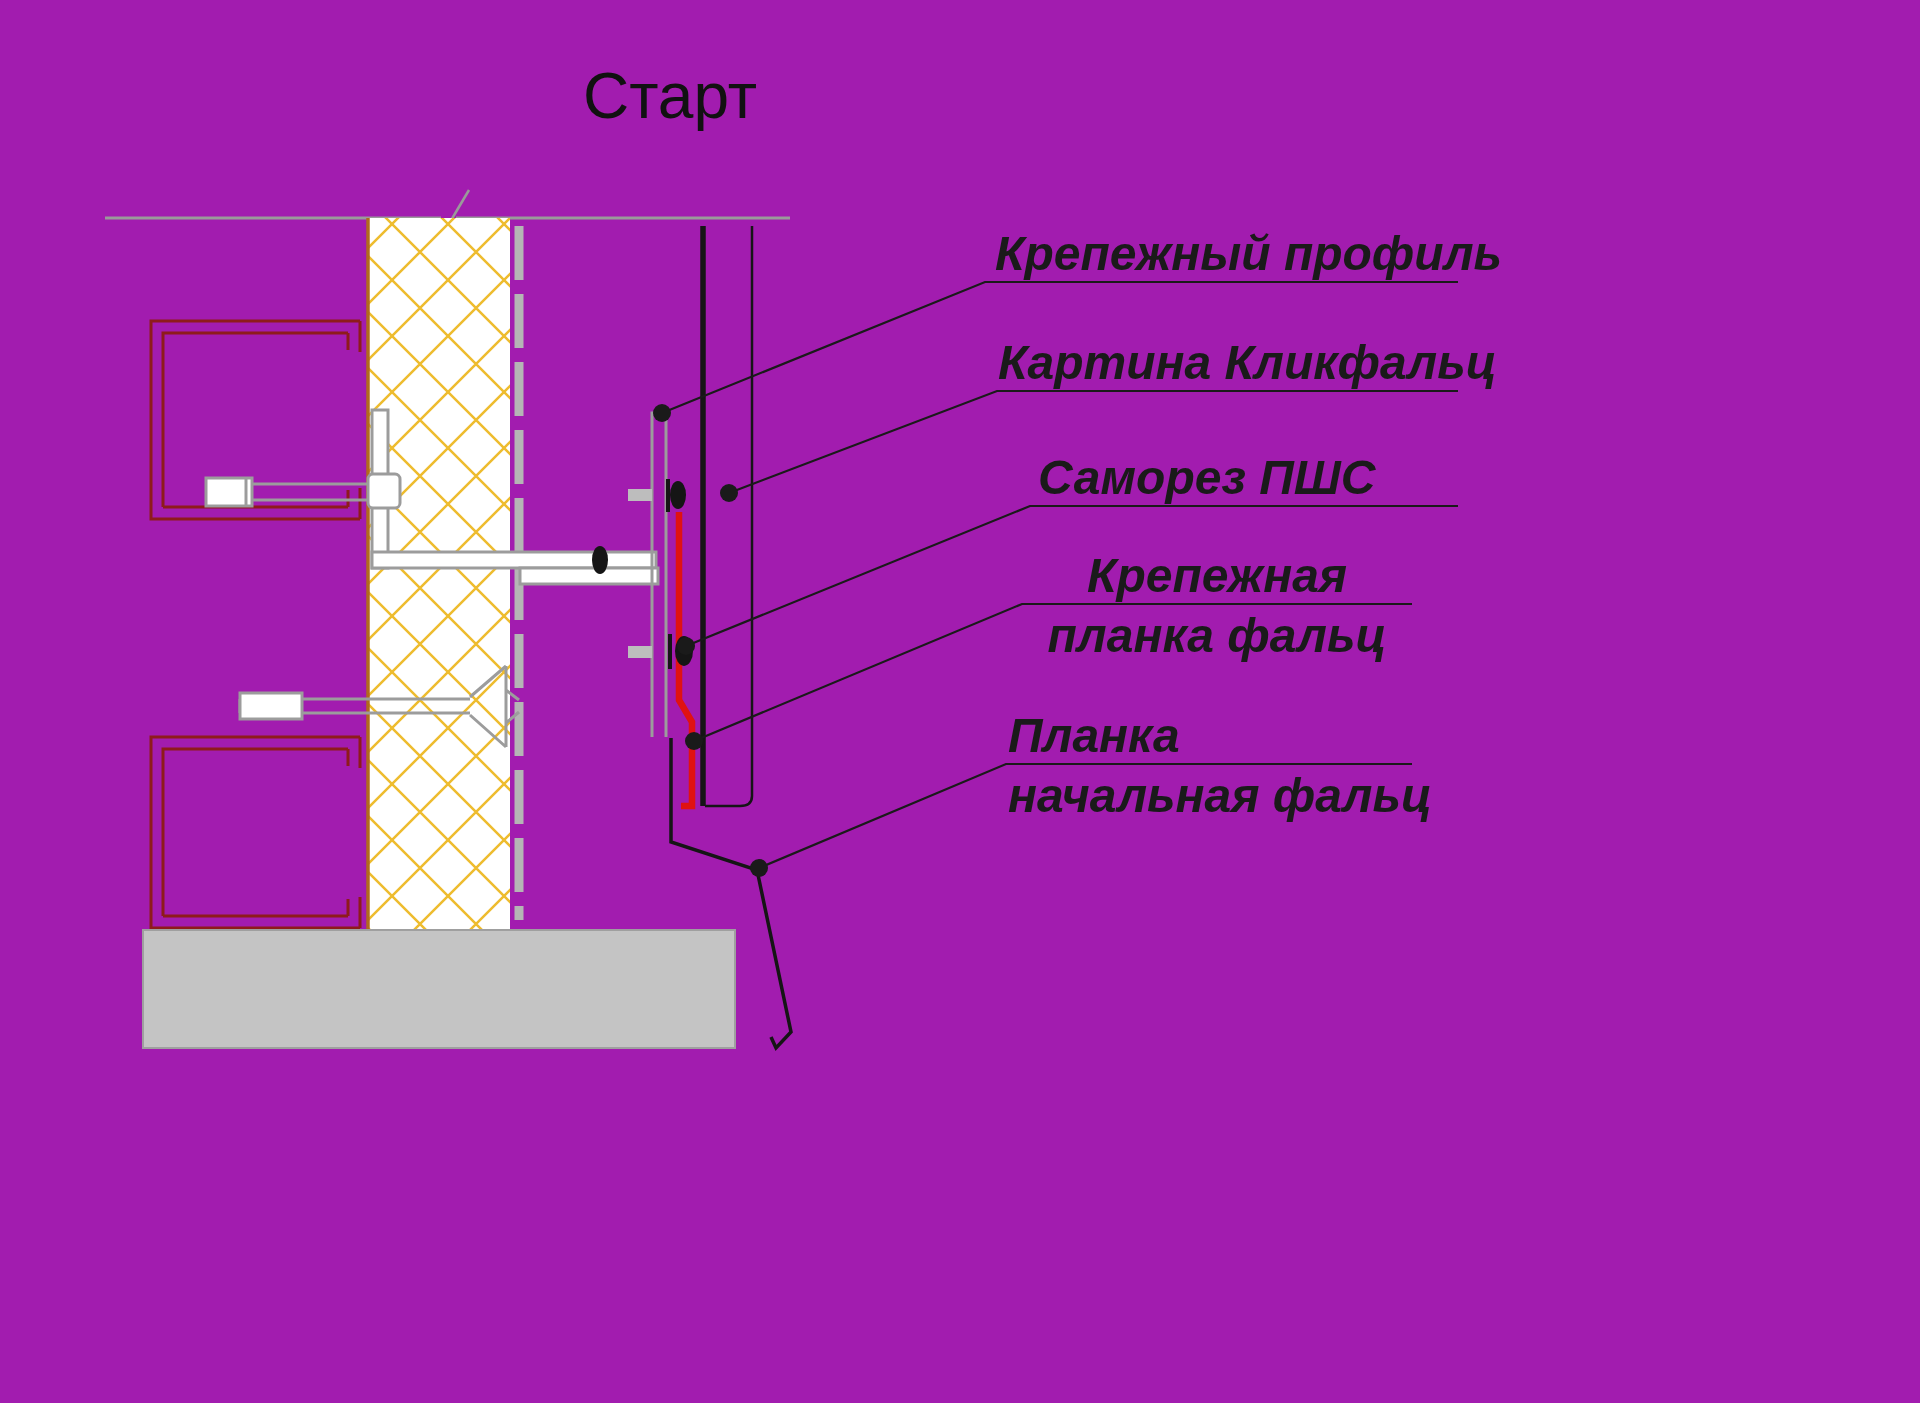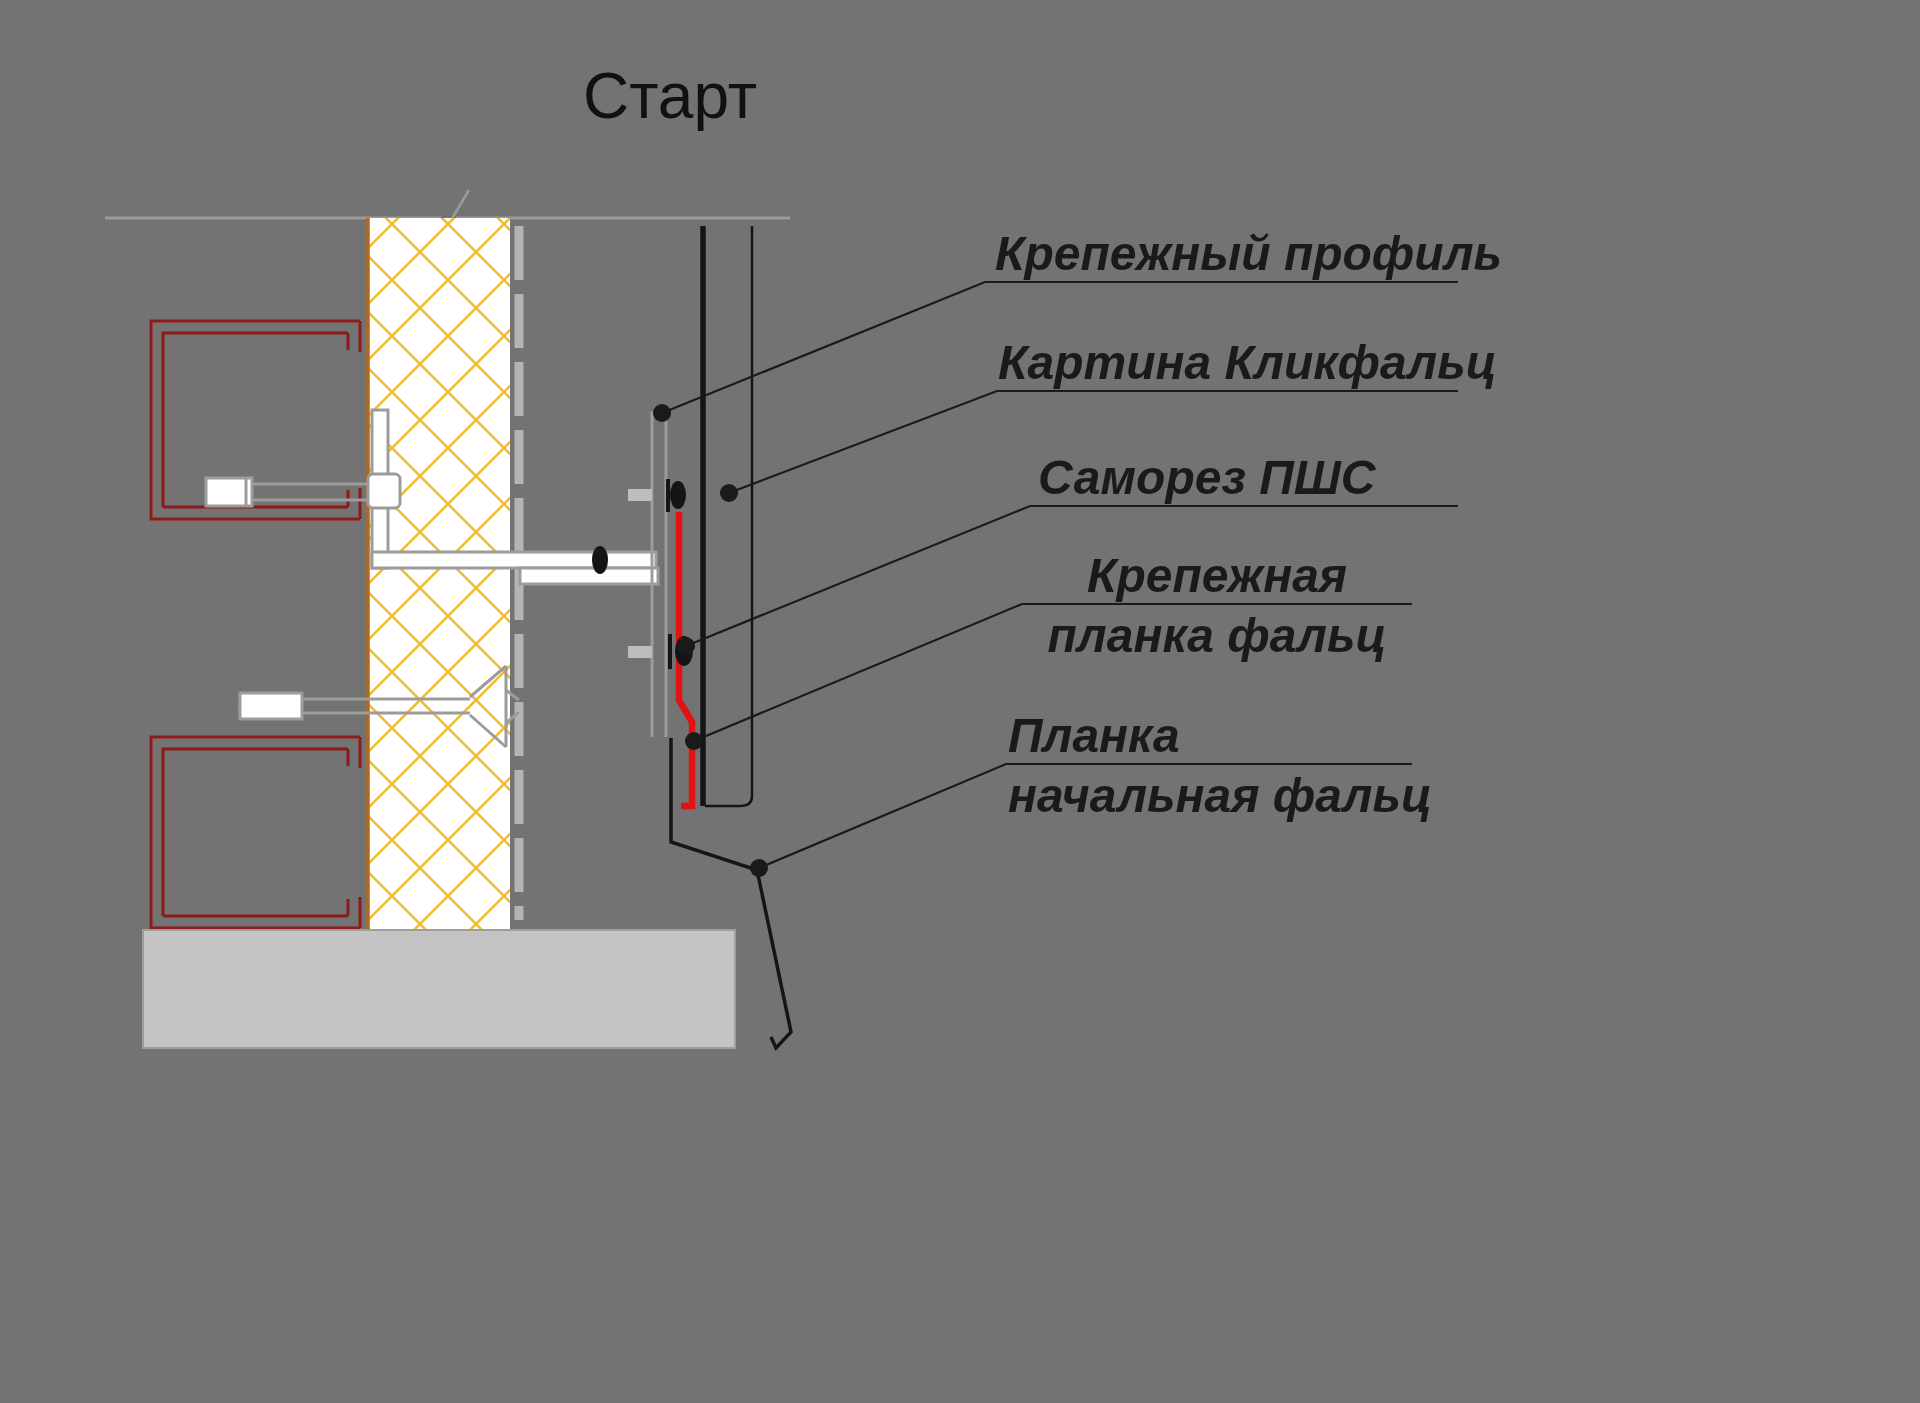--- a/index.html
+++ b/index.html
@@ -1,16 +1,16 @@
 <!DOCTYPE html>
 <html style="--c-label-text: #1a1a1a; --c-leader-line: #1a1a1a; --c-wall-framing: #8e1b1b; --c-insulation-hatch: #eebc2e; --c-insulation-edge: #b06a1e; --c-metal-gray: #9c9c9c; --c-membrane-gray: #b5b5b5; --c-panel-black: #151515; --c-clamp-strip-red: #e01212; --c-foundation-fill: #c4c4c4;"><head>
 <meta charset="utf-8">
 <style>
   html,body{margin:0;padding:0;background:#ffffff;}
-  .page{position:relative;width:1920px;height:1403px;background:#737373;overflow:hidden;}
+  .page{position:relative;width:1920px;height:1403px;background:#a21caf;overflow:hidden;}
   svg{display:block;}
   .t-title{font:400 64px "Liberation Sans", sans-serif; fill:#111111;}
   .t-label{font:italic 600 48px "Liberation Sans", sans-serif; fill:var(--c-label-text,#1a1a1a);}
   .ln-leader{stroke:var(--c-leader-line,#1a1a1a);stroke-width:2.2;fill:none;}
   .dot{fill:var(--c-leader-line,#1a1a1a);}
   .frame{stroke:var(--c-wall-framing,#8e1b1b);stroke-width:3;fill:none;}
   .metal{stroke:var(--c-metal-gray,#9c9c9c);stroke-width:3;fill:none;}
   .metal-fill{stroke:var(--c-metal-gray,#9c9c9c);stroke-width:3;fill:#ffffff;}
   .metal-solid{fill:#bdbdbd;stroke:none;}
   .grayline{stroke:#9a9a9a;fill:none;}

